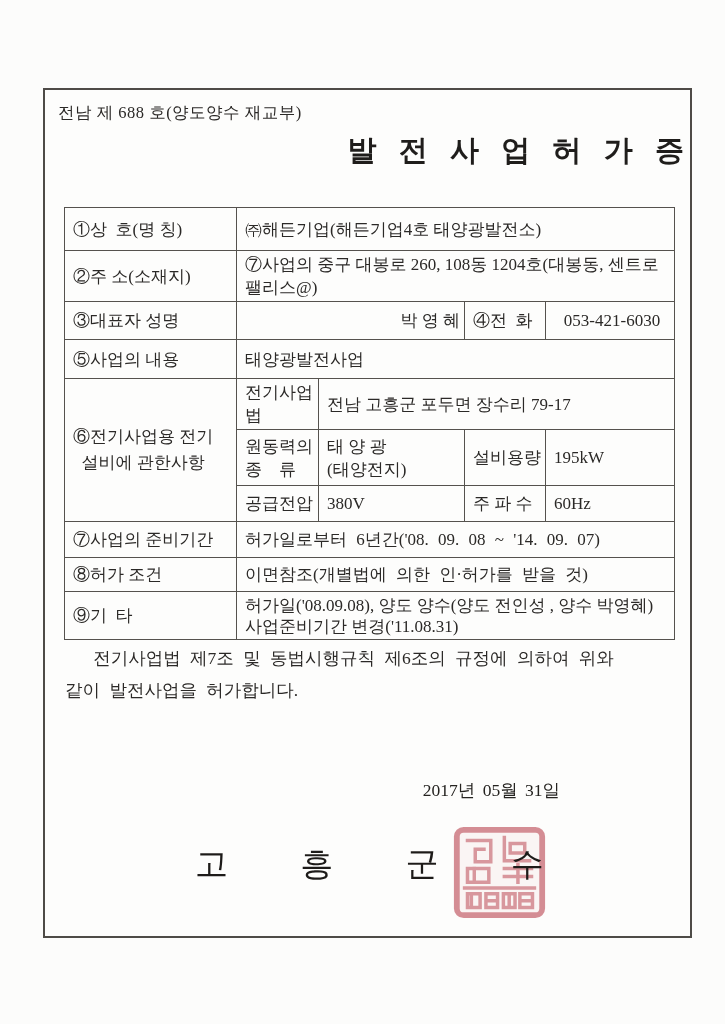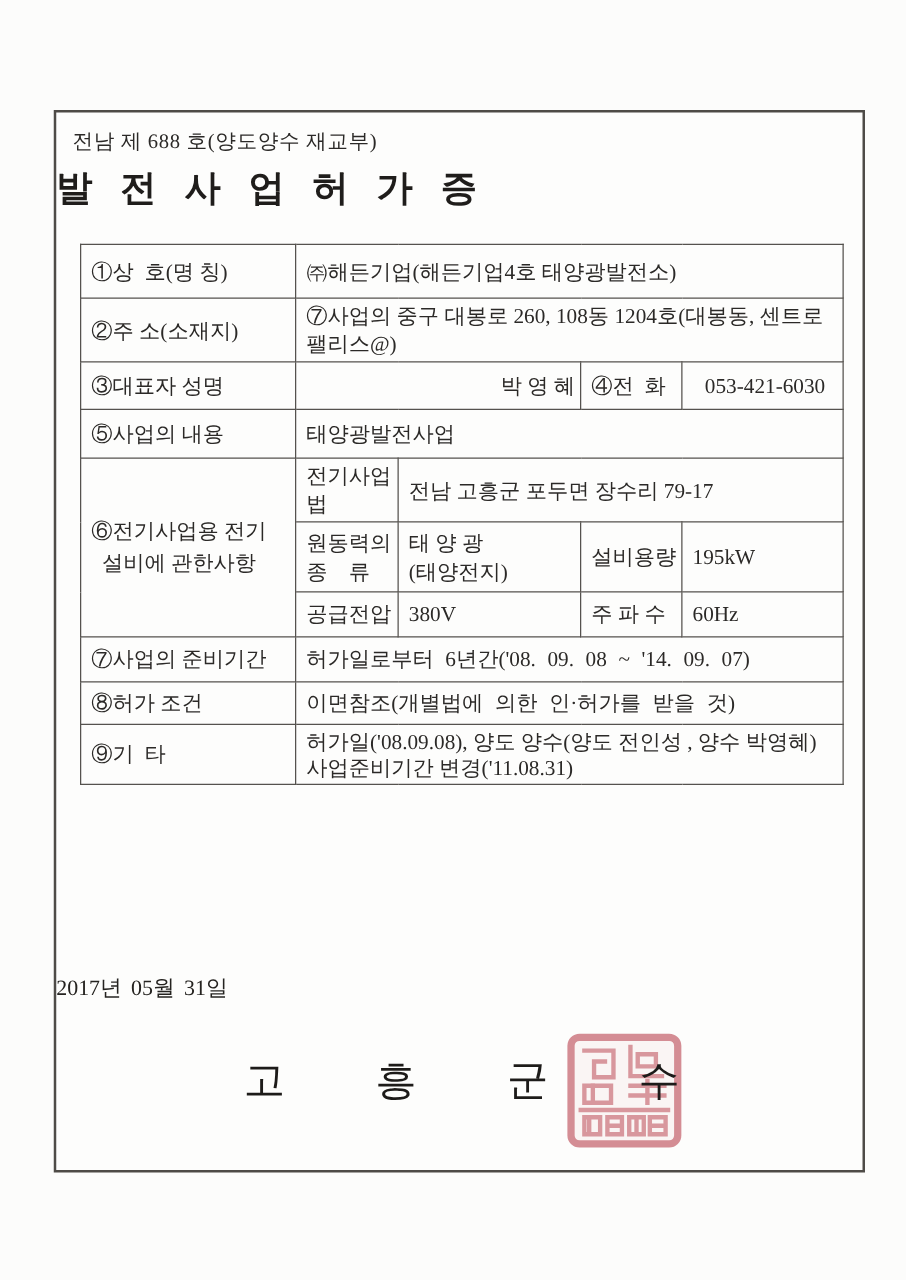--- a/index.html
+++ b/index.html
@@ -19,28 +19,28 @@
     border: 2px solid #4e4b47;
     background: #fdfdfc;
   }
   .doc-number {
     position: absolute; top: 12px; left: 13px;
     font-size: 16.5px; letter-spacing: 0.5px;
     white-space: pre-wrap;
   }
   .doc-title {
     position: absolute; top: 41px; left: 0; width: 100%;
-    text-align: left;
+    text-align: right;
     font-size: 29px; font-weight: bold;
     letter-spacing: 6px; word-spacing: 3px;
     color: #1f1d1b;
     white-space: pre-wrap;
   }
   table.license {
-    position: absolute; left: 19px; top: 105px;
+    position: absolute; left: 19px; top: 117px;
     width: 610px;
     border-collapse: collapse;
     table-layout: fixed;
   }
   table.license td {
     border: 1.6px solid #55524e;
     vertical-align: middle;
     white-space: pre-wrap;
     font-size: 17px;
     color: #2b2927;
@@ -59,21 +59,21 @@
   .statement {
     position: absolute; left: 20px; top: 552px;
     width: 614px;
     font-size: 17.5px; line-height: 32px;
     word-spacing: 5px;
     white-space: pre-wrap;
     color: #2b2927;
   }
   .issue-date {
     position: absolute; top: 688px; left: 0; width: 100%;
-    padding-right: 130px;
+    text-align: right; padding-right: 130px;
     font-size: 17.5px; word-spacing: 3px;
     color: #252320;
   }
   .signer {
     position: absolute; top: 752px; left: 150px;
     font-size: 33px; color: #1d1b19;
     word-spacing: 64px;
     white-space: pre-wrap;
     z-index: 2;
   }
@@ -149,20 +149,22 @@
         <td class="val spaced" colspan="4">이면참조(개별법에 의한 인·허가를 받을 것)</td>
       </tr>
       <tr style="height:48px">
         <td class="lbl">⑨기  타</td>
         <td class="etc-val" colspan="4">허가일('08.09.08), 양도 양수(양도 전인성 , 양수 박영혜)
 사업준비기간 변경('11.08.31)</td>
       </tr>
     </tbody>
       </table>
 
+    <div class="statement">   전기사업법 제7조 및 동법시행규칙 제6조의 규정에 의하여 위와
+같이 발전사업을 허가합니다.</div>
 
     <div class="issue-date">2017년 05월 31일</div>
 
     <svg class="seal" viewBox="0 0 100 100">
       <rect x="6" y="6" width="88" height="88" rx="7" fill="rgba(196,96,106,0.07)" stroke="#c4606a" stroke-width="6" opacity="0.8"></rect>
       <g fill="none" stroke="#c4606a" stroke-width="3.6" opacity="0.72" stroke-linecap="square">
         <path d="M17 17 h24 v22 h-16 v-13 h9"></path>
         <path d="M55 14 v24 h26"></path>
         <path d="M61 20 h15 v10 h-15 z"></path>
         <path d="M17 46 h22 v14 h-22 z"></path>

